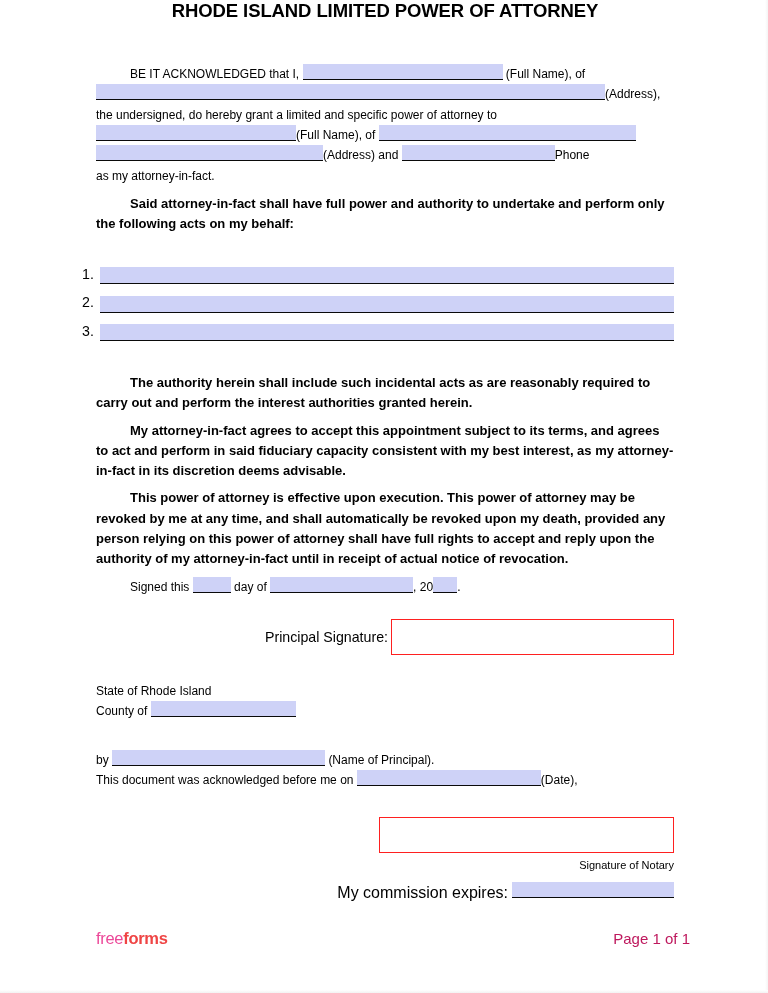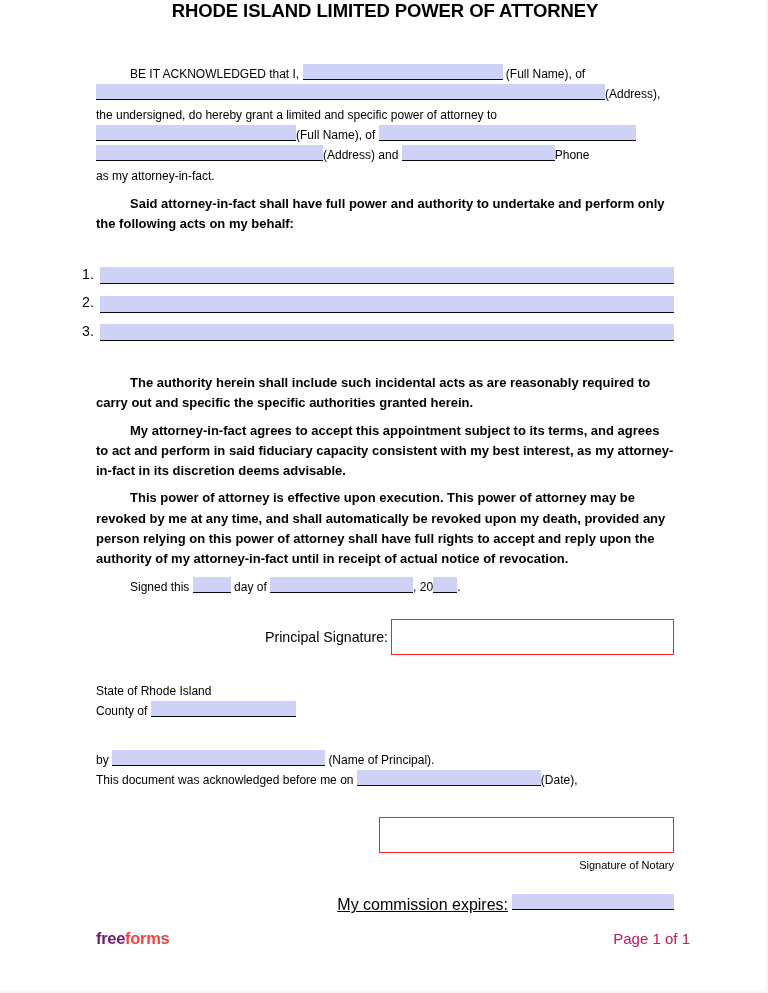--- a/index.html
+++ b/index.html
@@ -156,21 +156,21 @@
     display: flex;
     align-items: center;
     justify-content: space-between;
   }
   .logo {
     font-size: 16.5px;
     font-weight: bold;
     letter-spacing: -0.3px;
     line-height: 1;
   }
-  .logo .free { color: #701a75; font-weight: bold; }
+  .logo .free { color: #ec4899; font-weight: normal; }
   .logo .forms { color: #ef4444; font-weight: bold; }
   .page-num {
     font-size: 15px;
     color: #be185d;
   }
 </style>
 </head>
 <body>
 
 <div class="page">
@@ -222,21 +222,21 @@
         <span class="num-label">2.</span>
         <span class="num-field"></span>
       </div>
       <div class="num-row">
         <span class="num-label">3.</span>
         <span class="num-field"></span>
       </div>
     </div>
 
     <div class="gap-lg"></div>
-    <p class="para indent">The authority herein shall include such incidental acts as are reasonably required to carry out and specific the specific authorities granted herein.</p>
+    <p class="para indent">The authority herein shall include such incidental acts as are reasonably required to carry out and perform the interest authorities granted herein.</p>
     <div class="gap-sm"></div>
     <p class="para indent">My attorney-in-fact agrees to accept this appointment subject to its terms, and agrees to act and perform in said fiduciary capacity consistent with my best interest, as my attorney-in-fact in its discretion deems advisable.</p>
     <div class="gap-sm"></div>
     <p class="para indent">This power of attorney is effective upon execution. This power of attorney may be revoked by me at any time, and shall automatically be revoked upon my death, provided any person relying on this power of attorney shall have full rights to accept and reply upon the authority of my attorney-in-fact until in receipt of actual notice of revocation.</p>
 
     <div class="gap-sm"></div>
     <div class="line-row">
       <span style="display:inline-block;width:34px;"></span><span>Signed this</span>
       <span class="fld" style="width:38px;"></span>
       <span>day of</span>
@@ -265,21 +265,21 @@
     </div>
     <div class="line-row">
       <span>This document was acknowledged before me on</span>
       <span class="fld" style="width:184px;"></span><span>(Date),</span>
     </div>
 
     <div style="height:27px;"></div>
     <div class="notary-box"></div>
     <div class="right-align" style="margin-top:2px;">Signature of Notary</div>
 
-    <div class="commission-row" style="margin-top:19px;text-decoration:underline;">
+    <div class="commission-row" style="margin-top:7px;">
       <span>My commission expires:</span>
       <span class="fld" style="width:162px;margin-left:4px;"></span>
     </div>
 
   </div>
 
   <div class="footer">
     <div class="logo"><span class="free">free</span><span class="forms">forms</span></div>
     <div class="page-num">Page 1 of 1</div>
   </div>

